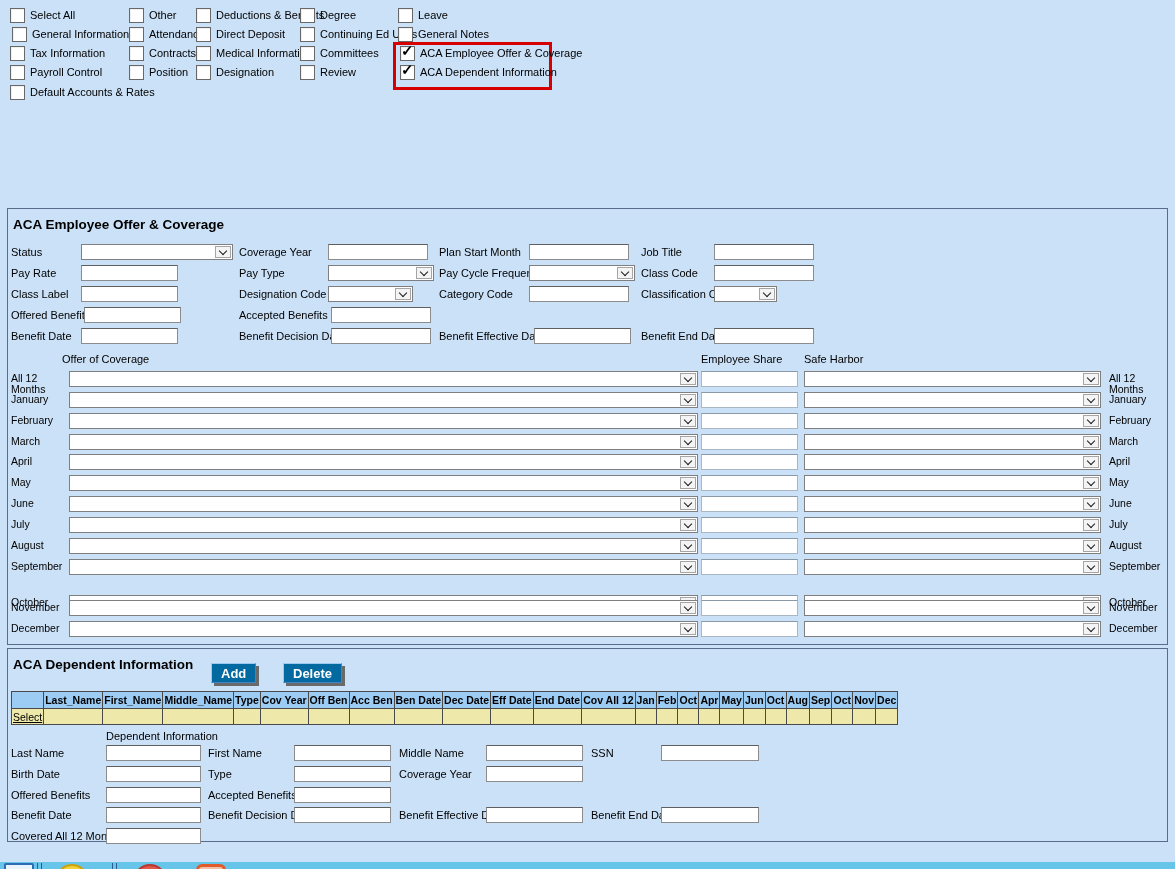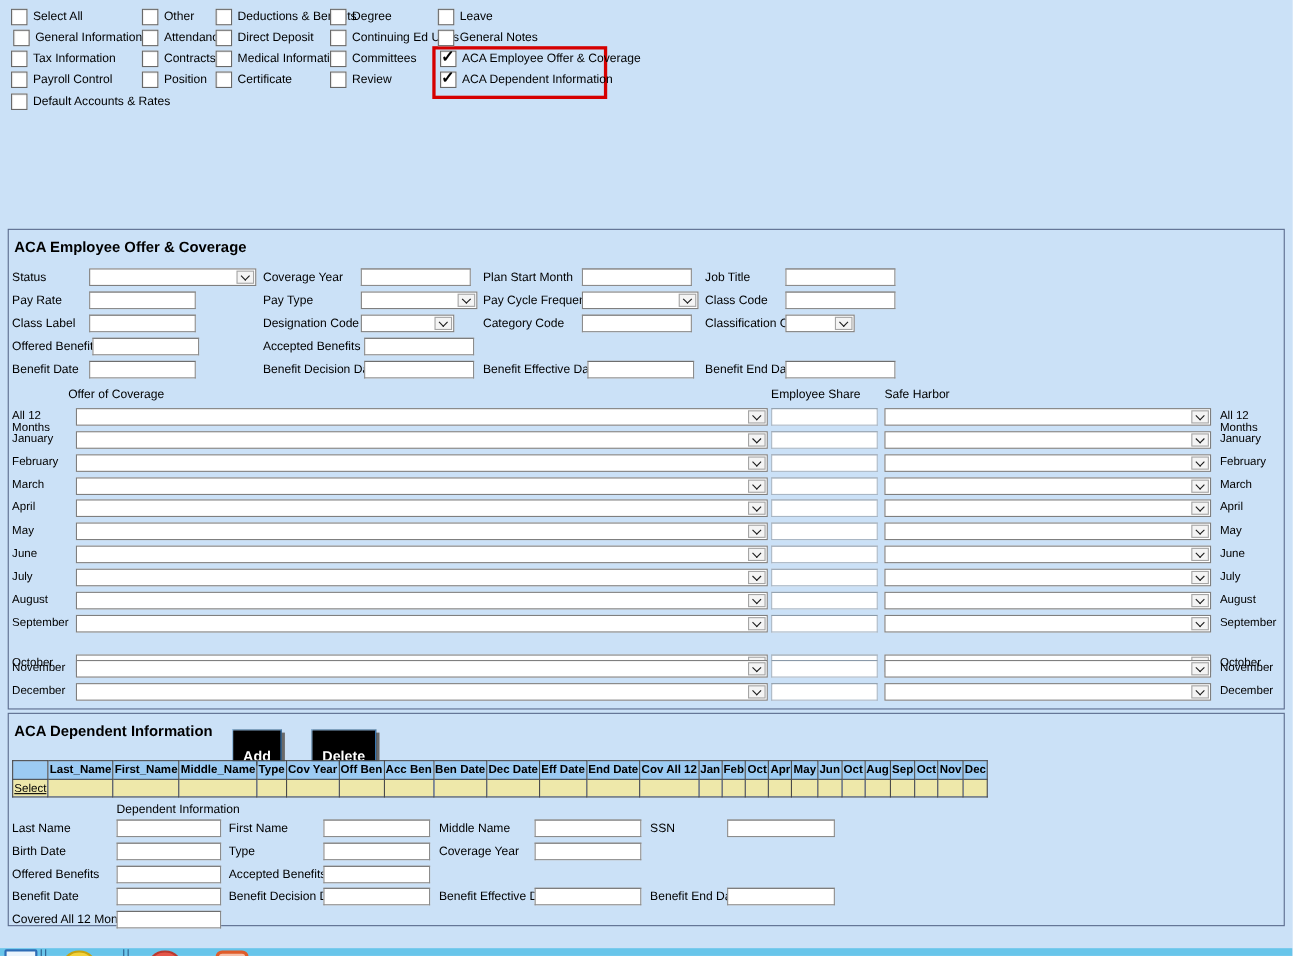--- a/index.html
+++ b/index.html
@@ -26,23 +26,23 @@
             box-sizing:border-box;display:flex;align-items:center;justify-content:center}
   .chev{display:block;width:5px;height:5px;border-right:1px solid #1a1a1a;border-bottom:1px solid #1a1a1a;
         transform:rotate(45deg);margin-top:-3px}
 
   .ghead{position:absolute;height:12px;line-height:12px;white-space:nowrap}
   .mrow{position:absolute;left:0;width:1161px;height:16px}
   .mlab{position:absolute;left:3px;top:2px;width:56px;font-size:10.5px;line-height:11px}
   .mlabr{position:absolute;left:1101px;top:2px;width:58px;font-size:10.5px;line-height:11px}
 
   
-  .btn{position:absolute;height:20px;background:#000000;border:1px solid #3f83c4;border-top-color:#9dc9f0;border-left-color:#9dc9f0;
+  .btn{position:absolute;height:20px;background:#0369a1;border:1px solid #3f83c4;border-top-color:#9dc9f0;border-left-color:#9dc9f0;
        box-shadow:3px 3px 0 #6a6a6a;color:#fff;font-size:13px;font-weight:bold;text-align:center;line-height:19px;
-       padding:14px 9px;cursor:pointer;box-sizing:border-box}
+       padding:0 9px;cursor:pointer;box-sizing:border-box}
 
   
   table.dep{position:absolute;left:3px;top:42px;border-collapse:collapse;table-layout:fixed;font-size:10.5px}
   table.dep th,table.dep td{border:1px solid #4a4a4a;padding:0 1px;overflow:hidden;white-space:nowrap}
   table.dep th{background:#9ccbf3;font-weight:bold;height:16px;text-align:center}
   table.dep td{background:#eee8aa;height:15px}
   .sel-link{text-decoration:underline;color:#000;cursor:pointer}
 
   
   .footer{position:absolute;left:0;top:842px;width:1175px;height:20px;background:#1a5189;z-index:9;
@@ -104,21 +104,21 @@
     <div class="cbi" style="left:196px;top:27px">
         <span class="cbx"></span>
         <span class="cbl">Direct Deposit</span>
       </div>
     <div class="cbi" style="left:196px;top:46px">
         <span class="cbx"></span>
         <span class="cbl">Medical Information</span>
       </div>
     <div class="cbi" style="left:196px;top:65px">
         <span class="cbx"></span>
-        <span class="cbl">Certificate</span>
+        <span class="cbl">Designation</span>
       </div>
 
     <div class="cbi" style="left:300px;top:8px">
         <span class="cbx"></span>
         <span class="cbl">Degree</span>
       </div>
     <div class="cbi" style="left:300px;top:27px">
         <span class="cbx"></span>
         <span class="cbl">Continuing Ed Units</span>
       </div>

